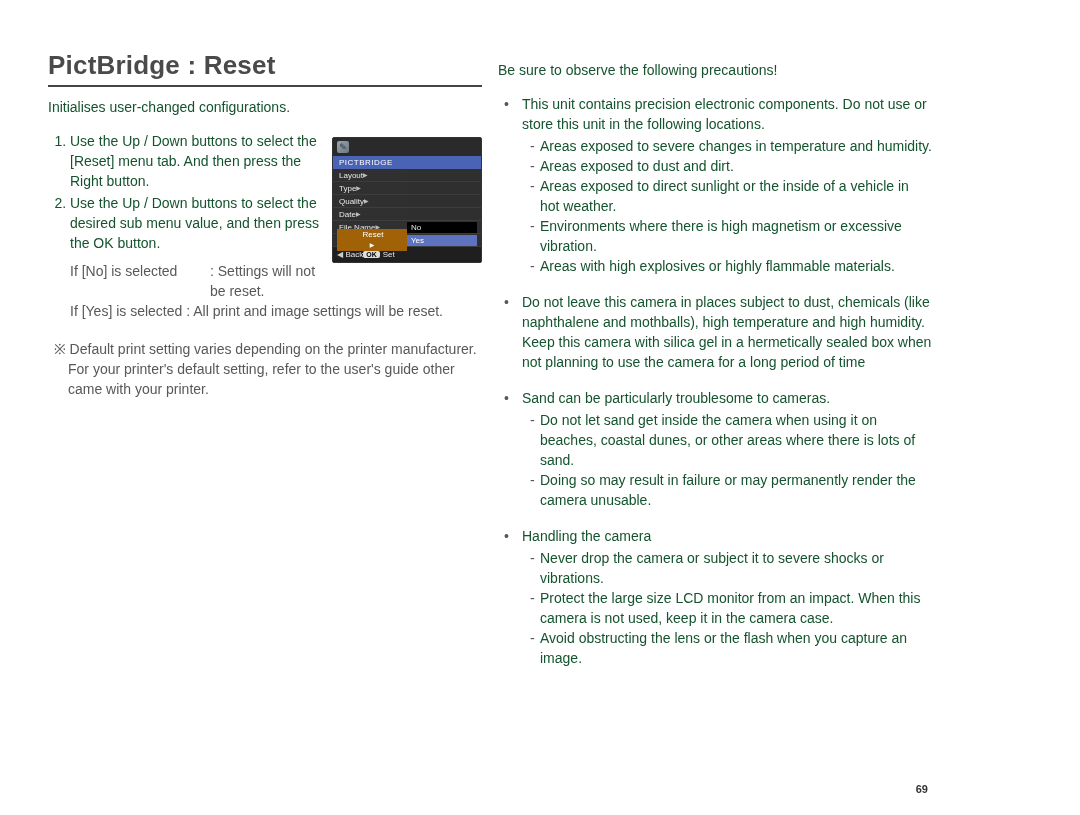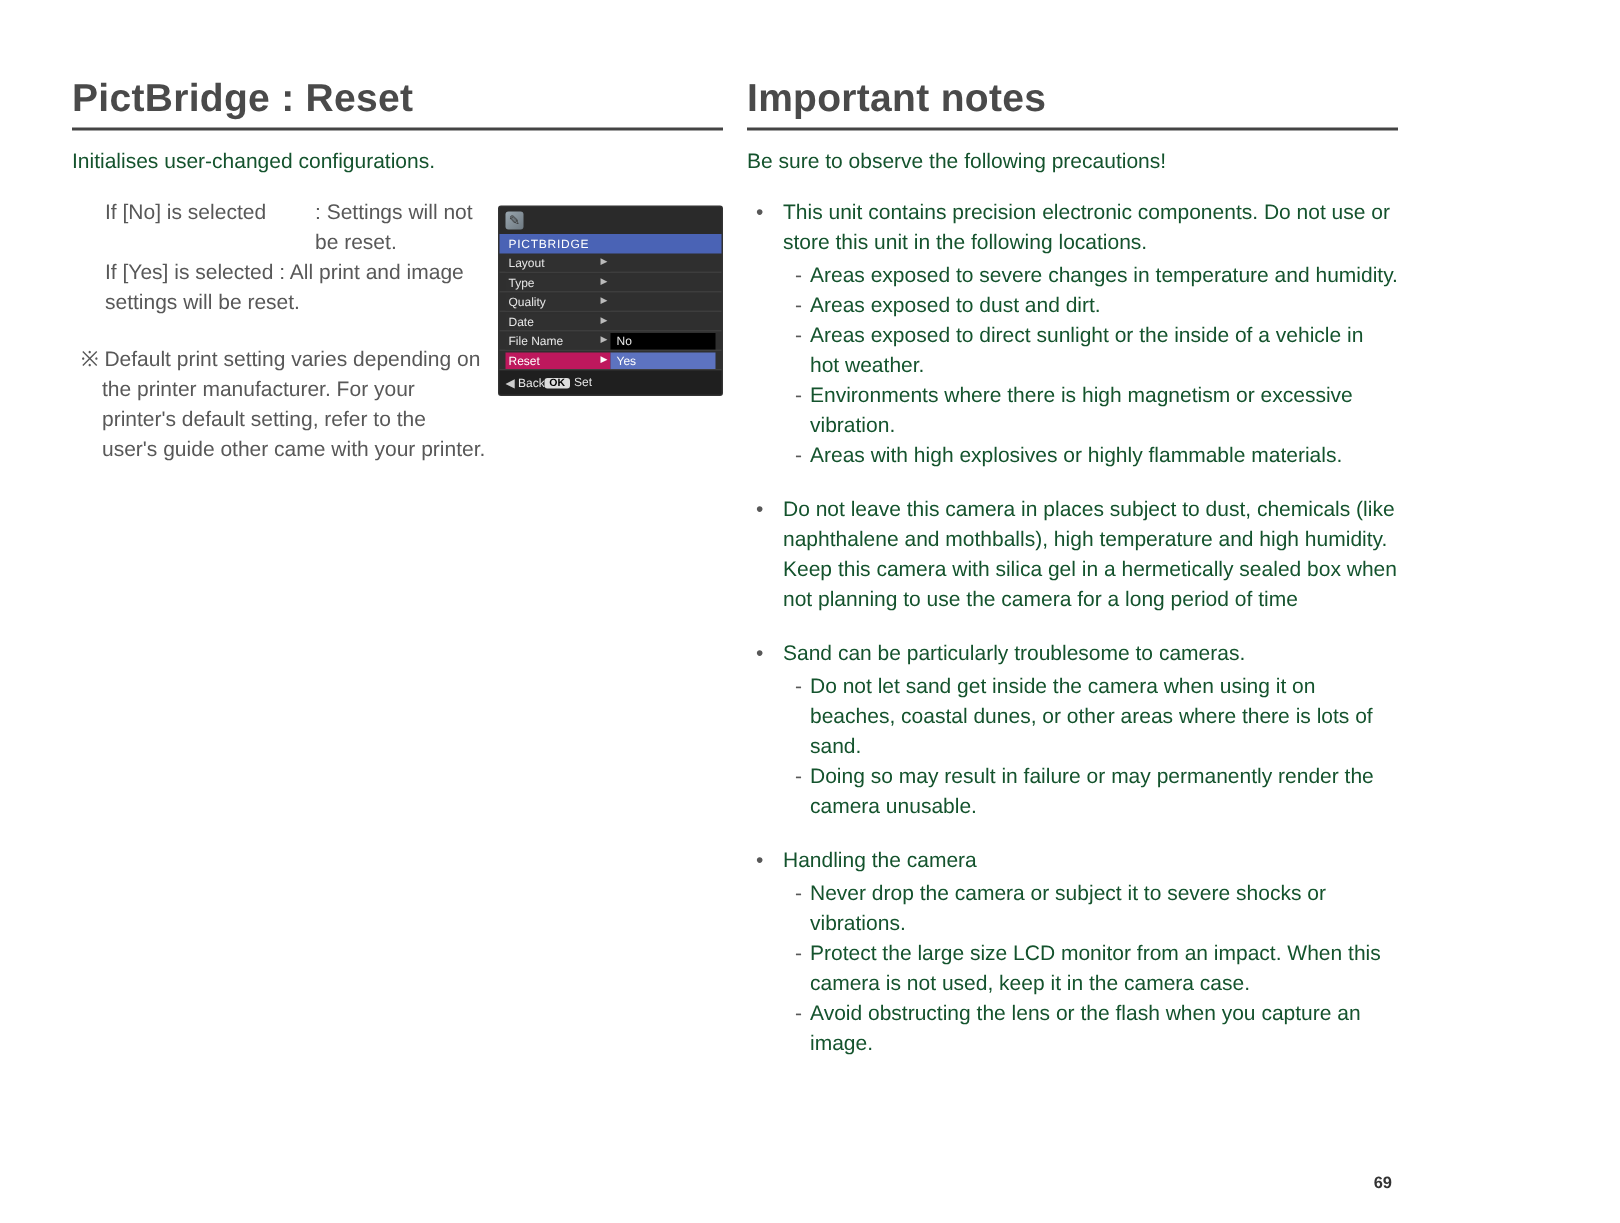--- a/index.html
+++ b/index.html
@@ -145,34 +145,35 @@
     align-items: center;
     padding: 0 4px;
     height: 12px;
     border-bottom: 1px solid #3d3d3d;
   }
   .menu-row .cell-left {
     width: 68px;
     background: #303030;
     padding-left: 2px;
     display: flex;
-    justify-content: space-between;
+    justify-content: flex-start;
     align-items: center;
   }
   .menu-row .cell-left .tri {
     font-size: 6px; color: #bbb; margin-right: 2px;
   }
   .menu-row .cell-right {
     flex: 1;
     background: #000000;
     padding-left: 4px;
   }
   .menu-row.sel .cell-left {
-    background: #be185d;
+    background: #a16207;
     color: #fff;
+    flex-direction: column;
   }
   .menu-row.sel .cell-right.sel {
     background: #5d73c0;
     color: #fff;
   }
   .menu-foot {
     display: flex;
     justify-content: flex-start;
     align-items: center;
     background: #1f1f1f;
@@ -251,35 +252,38 @@
               <span class="tri" style="color:#fff">▶</span>
             </div>
             <div class="cell-right sel">Yes</div>
           </div>
         <div class="menu-foot">
           <span><span style="color:#ccc">◀</span>&nbsp;<span>Back</span></span>
           <span><span class="key">OK</span><span>Set</span></span>
         </div>
       </div>
 
+      <ol class="steps">
+        <li>Use the Up / Down buttons to select the [Reset] menu tab. And then press the Right button.</li>
+        <li>Use the Up / Down buttons to select the desired sub menu value, and then press the OK button.</li>
+      </ol>
 
       <div class="indent-block">
         <div class="kv-row">
           <span class="k">If [No] is selected</span>
           <span class="v">: Settings will not be reset.</span>
         </div>
         <div>If [Yes] is selected : All print and image settings will be reset.</div>
       </div>
     </div>
 
     <div class="note-line" style="padding-left:20px; text-indent:-14px;">※ Default print setting varies depending on the printer manufacturer. For your printer's default setting, refer to the user's guide other came with your printer.</div>
   </div>
 
   <div class="col">
-    <h1 class="section-title">Important notes</h1>
 
     <p class="body-text">Be sure to observe the following precautions!</p>
 
     <ul class="bullets">
       <li>
         <span>This unit contains precision electronic components. Do not use or store this unit in the following locations.</span>
         <ul class="dashes">
           <li>Areas exposed to severe changes in temperature and humidity.</li>
           <li>Areas exposed to dust and dirt.</li>
           <li>Areas exposed to direct sunlight or the inside of a vehicle in hot weather.</li>

